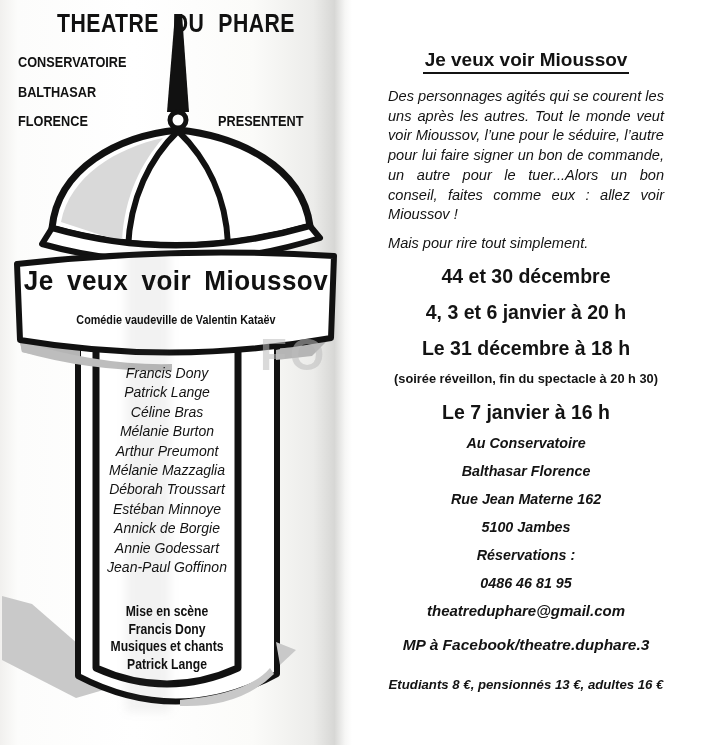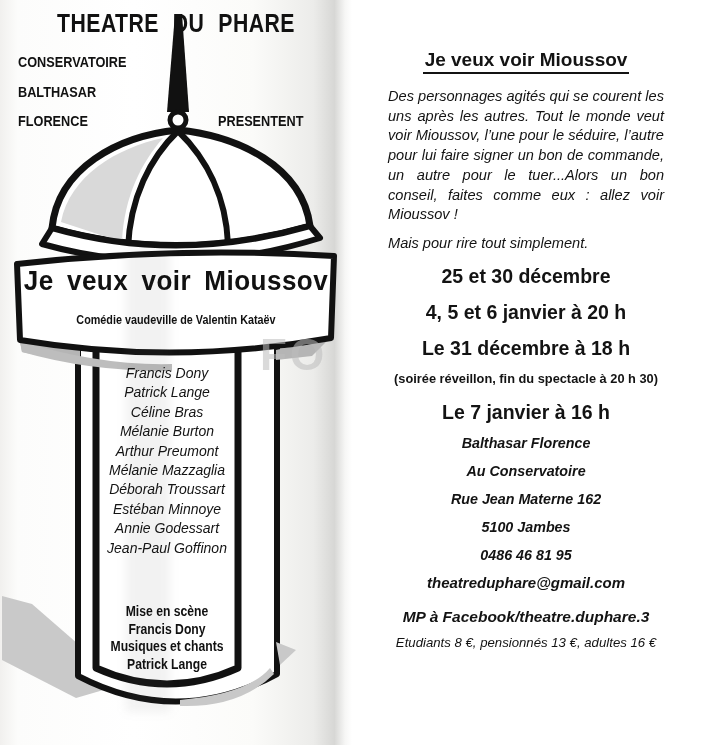--- a/index.html
+++ b/index.html
@@ -41,21 +41,21 @@
   .r-title{font-weight:bold;font-size:19px;line-height:23px;}
   .r-title span{display:inline-block;border-bottom:2px solid #131313;padding:0 2px 1px;}
   .r-desc{margin:13px 0 0;font-style:italic;font-size:14.6px;line-height:19.7px;
           text-align:justify;text-align-last:left;}
   .r-tagline{margin:10px 0 0;font-style:italic;font-size:14.6px;text-align:left;}
   .r-date{margin-top:14px;font-weight:bold;font-size:19.5px;line-height:22px;}
   .r-note{margin-top:12px;font-weight:bold;font-size:12.8px;line-height:16px;}
   .r-venue{margin-top:12px;font-weight:bold;font-style:italic;font-size:14.3px;line-height:16px;}
   .r-email{font-size:15px;}
   .r-fb{margin-top:17px;font-weight:bold;font-style:italic;font-size:15.5px;line-height:18px;}
-  .r-prices{margin-top:9px;font-weight:normal;font-style:italic;font-size:13.2px;line-height:16px;}
+  .r-prices{margin-top:23px;font-weight:bold;font-style:italic;font-size:13.2px;line-height:16px;}
 </style>
 </head>
 <body>
 
 <div class="page">
 
   <div class="poster">
 
     <svg class="svg-layer" width="352" height="745" viewBox="0 0 352 745">
 
@@ -98,20 +98,21 @@
 
     <div class="cast">
       <div>Francis Dony</div>
       <div>Patrick Lange</div>
       <div>Céline Bras</div>
       <div>Mélanie Burton</div>
       <div>Arthur Preumont</div>
       <div>Mélanie Mazzaglia</div>
       <div>Déborah Troussart</div>
       <div>Estéban Minnoye</div>
+      <div>Annick de Borgie</div>
       <div>Annie Godessart</div>
       <div>Jean-Paul Goffinon</div>
     </div>
 
     <div class="credits">
       <div>Mise en scène</div>
       <div>Francis Dony</div>
       <div>Musiques et chants</div>
       <div>Patrick Lange</div>
     </div>
@@ -119,29 +120,30 @@
     <div class="watermark">FO</div>
   </div>
 
   <div class="details">
     <div class="r-title">
       <span>Je veux voir Mioussov</span>
     </div>
     <p class="r-desc">Des personnages agités qui se courent les uns après les autres. Tout le monde veut voir Mioussov, l’une pour le séduire, l’autre pour lui faire signer un bon de commande, un autre pour le tuer...Alors un bon conseil, faites comme eux : allez voir Mioussov !</p>
     <p class="r-tagline">Mais pour rire tout simplement.</p>
 
-    <div class="r-date">25 et 30 décembre</div>
-    <div class="r-date">4, 5 et 6 janvier à 20 h</div>
+    <div class="r-date">44 et 30 décembre</div>
+    <div class="r-date">4, 3 et 6 janvier à 20 h</div>
     <div class="r-date">Le 31 décembre à 18 h</div>
     <div class="r-note">(soirée réveillon, fin du spectacle à 20 h 30)</div>
     <div class="r-date">Le 7 janvier à 16 h</div>
 
+    <div class="r-venue">Au Conservatoire</div>
     <div class="r-venue">Balthasar Florence</div>
-    <div class="r-venue">Au Conservatoire</div>
     <div class="r-venue">Rue Jean Materne 162</div>
     <div class="r-venue">5100 Jambes</div>
+    <div class="r-venue">Réservations :</div>
     <div class="r-venue">0486 46 81 95</div>
     <div class="r-venue r-email">theatreduphare@gmail.com</div>
     <div class="r-fb">MP à Facebook/theatre.duphare.3</div>
     <div class="r-prices">Etudiants 8 €, pensionnés 13 €, adultes 16 €</div>
   </div>
 
 </div>
 
 </body></html>

